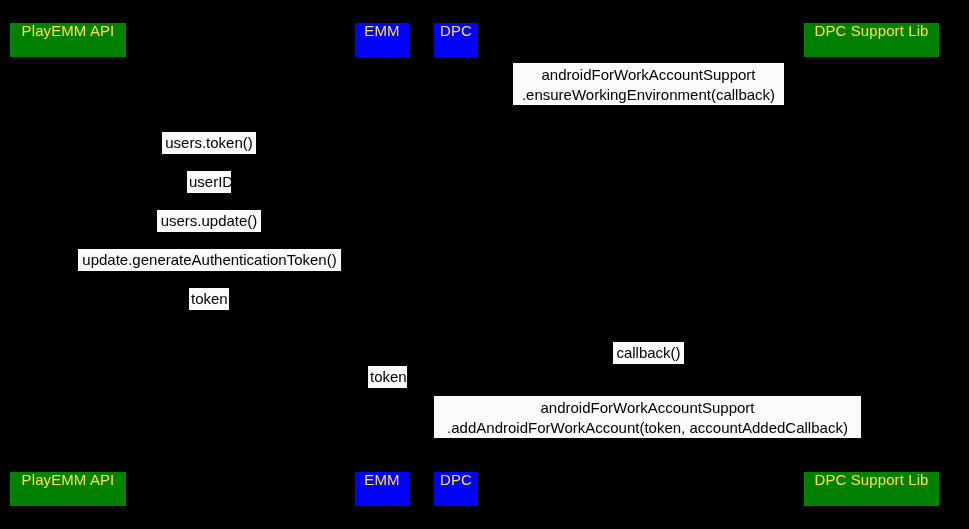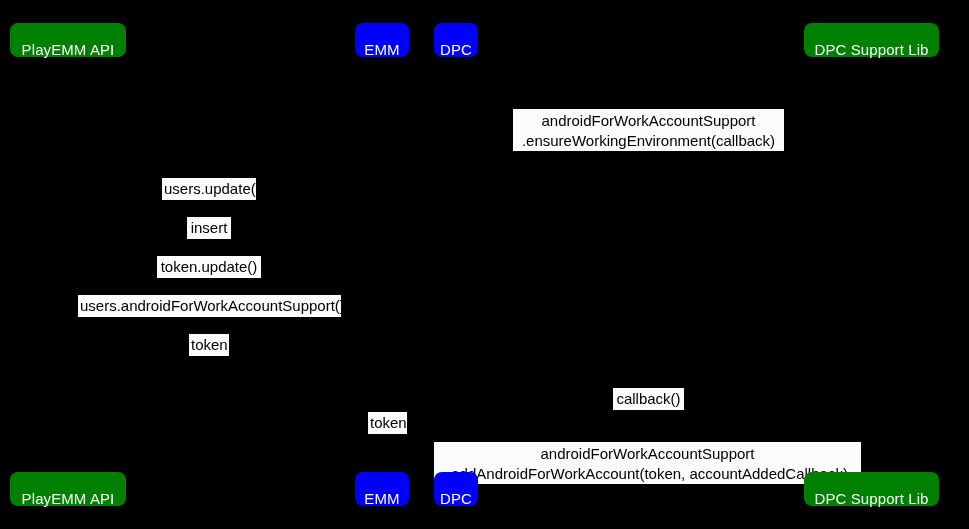--- a/index.html
+++ b/index.html
@@ -12,50 +12,48 @@
     position: relative;
     width: 969px;
     height: 529px;
     background: #000000;
     overflow: hidden;
     font-family: "Liberation Sans", sans-serif;
   }
   .participant {
     position: absolute;
     display: flex;
-    align-items: flex-end;
+    align-items: flex-start;
     justify-content: center;
-    color: #ffffff;
+    color: #fde047;
     font-size: 15px;
     line-height: 1;
     box-sizing: border-box;
     white-space: nowrap;
     letter-spacing: 0.1px;
-    border-radius: 8px;
   }
   .participant.green { background: #008000; }
   .participant.blue  { background: #0000ff; margin-left: 31px; }
 
   .lifeline {
     position: absolute;
     width: 1px;
     background: #000000;
   }
 
   .msg-label {
     position: absolute;
     background: #fbfbfb;
     color: #000000;
     font-size: 15px;
     line-height: 19px;
     text-align: center;
     white-space: pre;
     box-sizing: border-box;
     padding: 1px 2px;
-    margin-top: 46px;
   }
   .msg-label.two-line {
     line-height: 19.5px;
     padding-top: 2px;
     padding-bottom: 2px;
   }
   .arrow {
     position: absolute;
     height: 1px;
     background: #000000;
@@ -90,27 +88,27 @@
   <div class="arrow" style="left:68px; top:232px; width:283px;"></div>
   <div class="arrow" style="left:68px; top:271px; width:283px;"></div>
   <div class="arrow" style="left:68px; top:310px; width:283px;"></div>
   <div class="arrow" style="left:425px; top:349px; width:446px;"></div>
   <div class="arrow" style="left:351px; top:388px; width:74px;"></div>
   <div class="arrow" style="left:425px; top:438px; width:446px;"></div>
 
   <div class="msg-label two-line" style="left:513px; top:63px; width:271px; height:42px;">androidForWorkAccountSupport
 .ensureWorkingEnvironment(callback)</div>
 
-  <div class="msg-label" style="left:162px; top:132px; width:94px; height:22px;">users.update()</div>
+  <div class="msg-label" style="left:162px; top:132px; width:94px; height:22px;">users.token()</div>
 
-  <div class="msg-label" style="left:187px; top:171px; width:44px; height:22px;">insert</div>
+  <div class="msg-label" style="left:187px; top:171px; width:44px; height:22px;">userID</div>
 
-  <div class="msg-label" style="left:157px; top:210px; width:104px; height:22px;">token.update()</div>
+  <div class="msg-label" style="left:157px; top:210px; width:104px; height:22px;">users.update()</div>
 
-  <div class="msg-label" style="left:78px; top:249px; width:263px; height:22px;">users.androidForWorkAccountSupport()</div>
+  <div class="msg-label" style="left:78px; top:249px; width:263px; height:22px;">update.generateAuthenticationToken()</div>
 
   <div class="msg-label" style="left:189px; top:288px; width:40px; height:22px;">token</div>
 
   <div class="msg-label" style="left:613px; top:342px; width:71px; height:22px;">callback()</div>
 
   <div class="msg-label" style="left:368px; top:366px; width:39px; height:22px;">token</div>
 
   <div class="msg-label two-line" style="left:434px; top:396px; width:427px; height:42px;">androidForWorkAccountSupport
 .addAndroidForWorkAccount(token, accountAddedCallback)</div>
 

